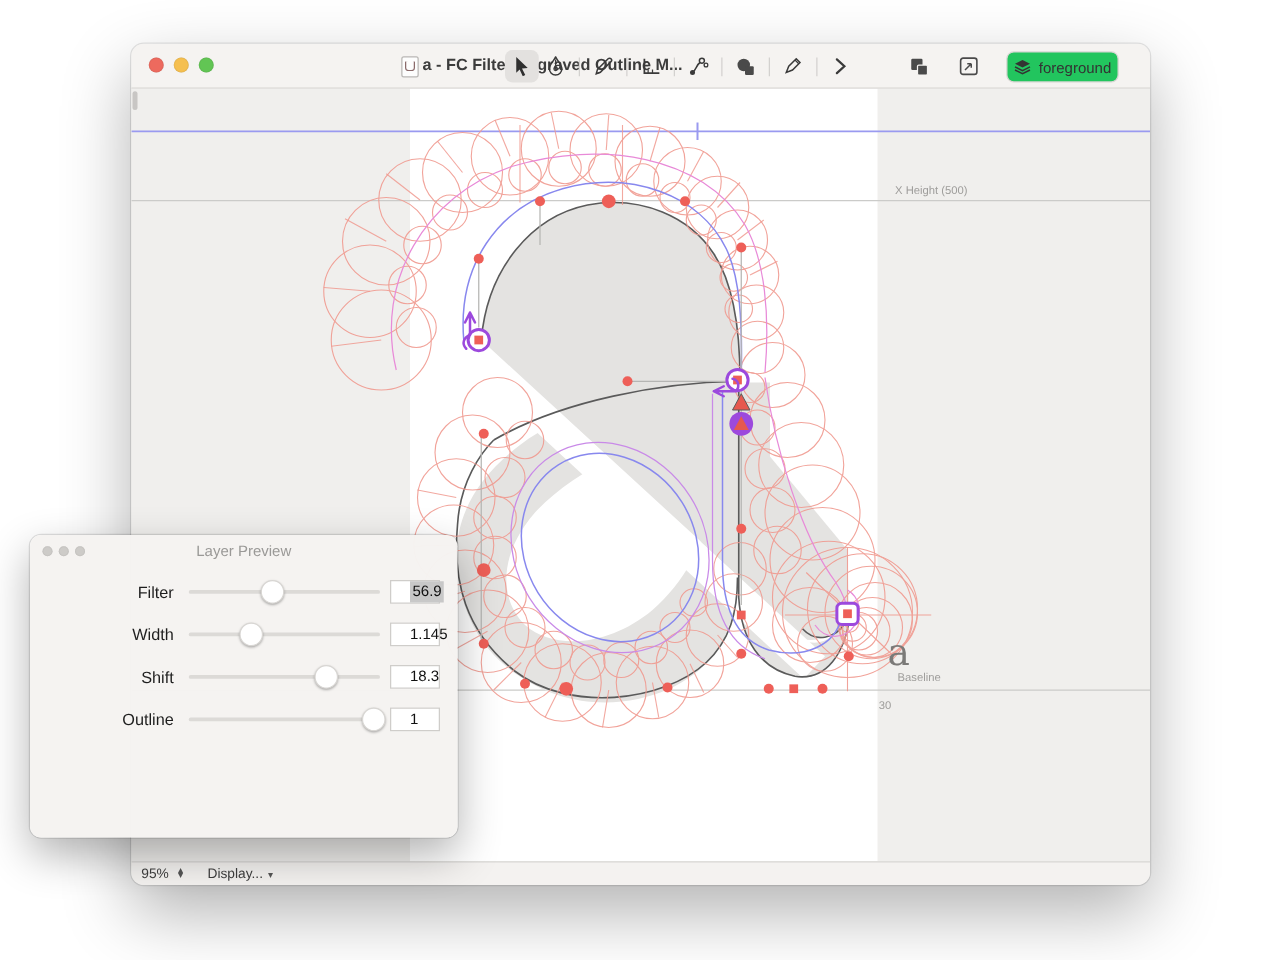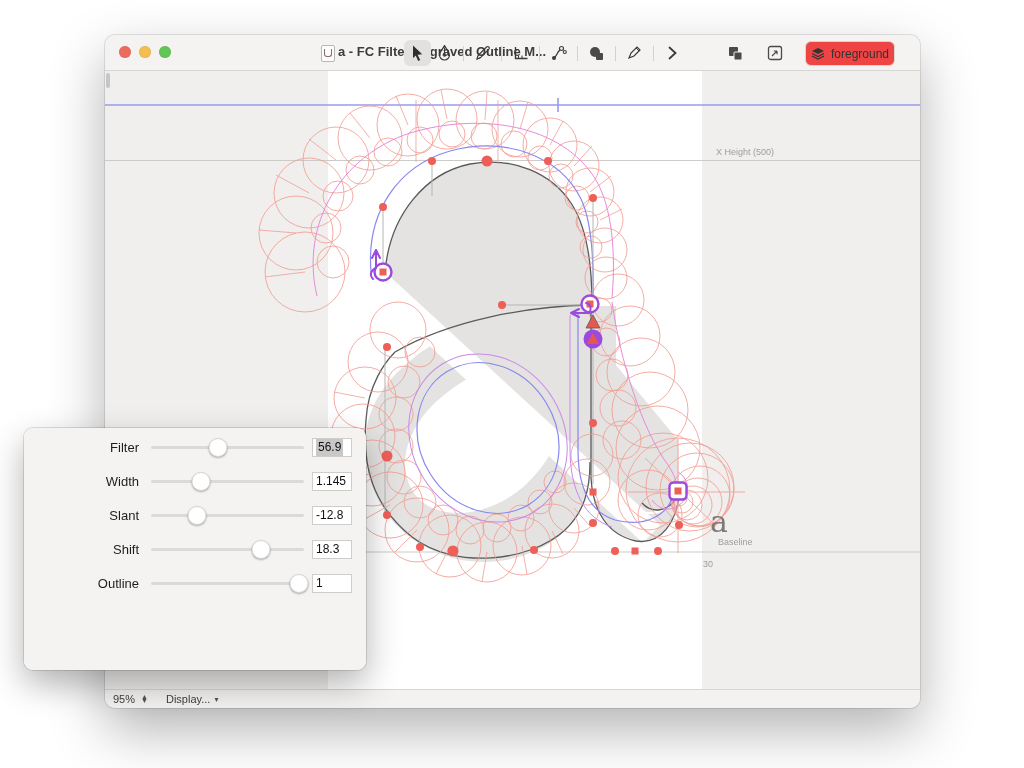--- a/index.html
+++ b/index.html
@@ -17,21 +17,21 @@
     border:1px solid #b9b7b5;border-radius:2px;}
   .doc-icon:after{content:"";position:absolute;left:2px;top:3px;width:6px;height:7px;
     border:1px solid #8a6a6a;border-top:none;border-radius:0 0 3px 3px;}
   .title{position:absolute;left:233px;top:9px;font-size:13px;font-weight:700;color:#3c3c3c;white-space:nowrap;}
   .tools{position:absolute;left:299px;top:5px;display:flex;align-items:center;height:26px;}
   .tool{width:27px;height:26px;display:flex;align-items:center;justify-content:center;border-radius:6px;color:#3f3f3f;}
   .tool.sel{background:#e3e1df;}
   .tsep{width:1px;height:15px;background:#d3d1cf;margin:0 5px;}
   .tool svg{display:block;}
   .tb-right{position:absolute;top:5px;display:flex;align-items:center;height:26px;color:#4a4a4a;}
-  .fg-btn{position:absolute;left:700px;top:6px;width:88px;height:23px;background:#ef4444;
+  .fg-btn{position:absolute;left:700px;top:6px;width:88px;height:23px;background:#22c55e;
     border:1px solid #d8d6d3;border-radius:6px;display:flex;align-items:center;justify-content:center;
     gap:6px;font-size:12px;color:#333;}
 
   
   .canvas{position:absolute;left:0;top:36px;width:815px;height:619px;background:#f0efed;}
   .canvas svg{position:absolute;left:0;top:0;}
 
   
   .statusbar{position:absolute;left:0;bottom:0;width:815px;height:18px;background:#f4f2f0;
     border-top:1px solid #d8d6d3;display:flex;align-items:center;font-size:11px;color:#3e3e3e;}
@@ -52,21 +52,21 @@
   .plabel{width:101px;text-align:right;font-size:13px;color:#1e1e1e;flex:none;}
   .ptrack-wrap{width:153px;margin-left:12px;position:relative;height:20px;flex:none;}
   .ptrack{position:absolute;left:0;right:0;top:9px;height:3px;background:#dcdad7;border-radius:2px;}
   .pthumb{position:absolute;top:1px;width:17px;height:17px;border-radius:50%;background:#ffffff;
     border:0.5px solid #d8d6d3;box-shadow:0 1px 2px rgba(0,0,0,.30);left:var(--p);transform:translateX(-50%);}
   .pthumb.pill{width:11px;height:19px;top:0;border-radius:5px;}
   .ticks{position:absolute;left:0;right:0;top:6px;height:9px;}
   .ticks i{position:absolute;top:0;width:1px;height:9px;background:#d2d0cd;}
   .vbox{width:40px;height:19px;margin-left:8px;background:#ffffff;border:1px solid #cfcdca;
     font-size:12px;color:#111;display:flex;align-items:center;padding:0 3px;box-sizing:border-box;flex:none;}
-  .vbox span{line-height:15px;}
+  .vbox span{line-height:15px;margin-left:12px;}
   .vbox .hl{background:#c8c8c8;padding:1px 2px;}
 </style>
 </head>
 <body>
 <div class="stage">
 
 <div class="window">
 
   <div class="titlebar">
     <div class="lights">
@@ -405,20 +405,28 @@
     <span class="stepper">
           <span>▲</span>
           <span>▼</span>
         </span>
     <span class="display">Display...</span>
     <span class="chev">▾</span>
   </div>
 </div>
 
 <div class="panel">
+  <div class="panel-title">
+    <div class="pdots">
+      <div class="pdot"></div>
+      <div class="pdot"></div>
+      <div class="pdot"></div>
+    </div>
+    <div class="ptitle">Layer Preview</div>
+  </div>
   <div class="rows">
 
     <div class="prow">
       <div class="plabel">Filter</div>
       <div class="ptrack-wrap">
         <div class="ptrack"></div>
         <div class="pthumb" style="--p:44%"></div>
       </div>
       <div class="vbox">
             <span class="hl">56.9</span>
@@ -429,30 +437,20 @@
       <div class="plabel">Width</div>
       <div class="ptrack-wrap">
         <div class="ptrack"></div>
         <div class="pthumb" style="--p:33%"></div>
       </div>
       <div class="vbox">
             <span>1.145</span>
           </div>
     </div>
 
-    <div class="prow">
-      <div class="plabel">Slant</div>
-      <div class="ptrack-wrap">
-        <div class="ptrack"></div>
-        <div class="pthumb" style="--p:30%"></div>
-      </div>
-      <div class="vbox">
-            <span>-12.8</span>
-          </div>
-    </div>
 
     <div class="prow">
       <div class="plabel">Shift</div>
       <div class="ptrack-wrap">
         <div class="ptrack"></div>
         <div class="pthumb" style="--p:72%"></div>
       </div>
       <div class="vbox">
             <span>18.3</span>
           </div>

